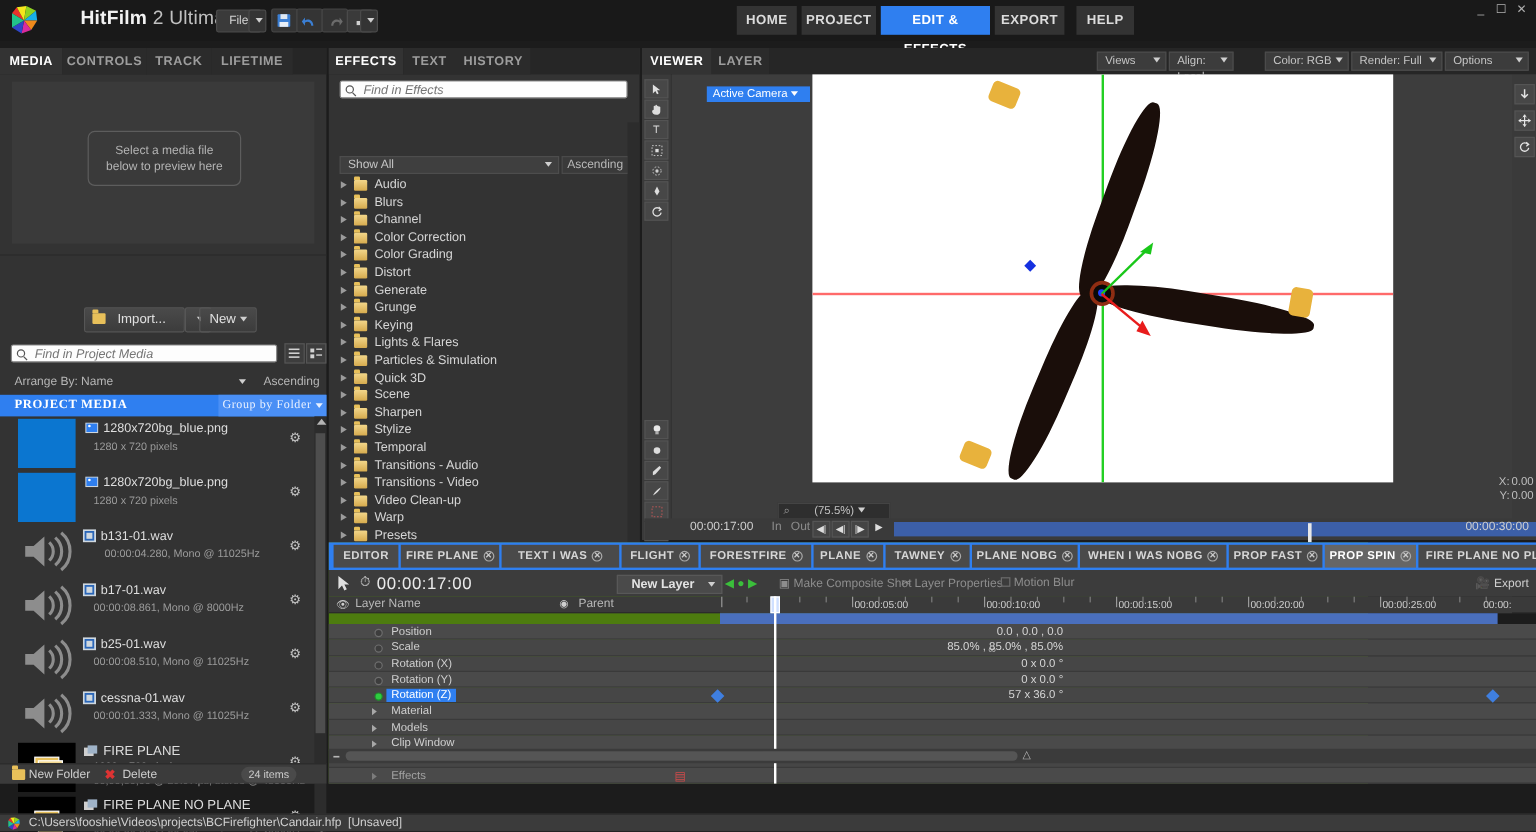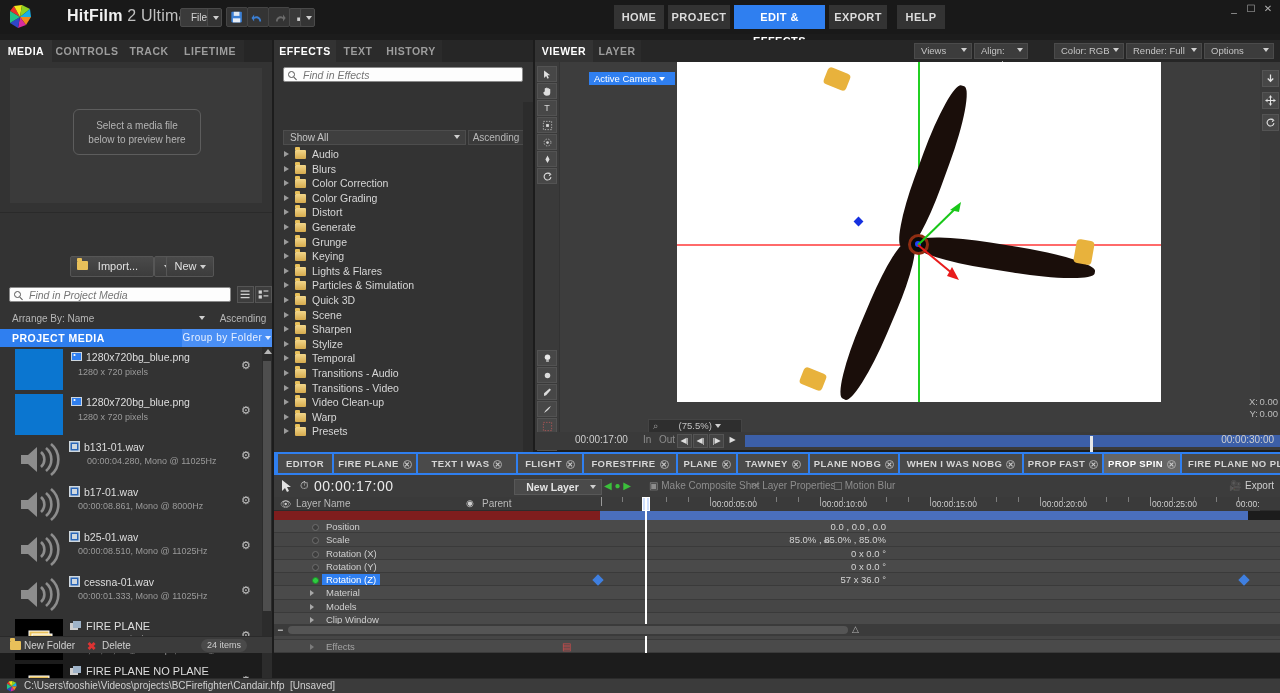--- a/index.html
+++ b/index.html
@@ -54,21 +54,21 @@
   .searchbar input{border:none;outline:none;background:transparent;width:100%;height:100%;
        padding-left:19px;font-size:10.5px;font-style:italic;color:#888;font-family:"Liberation Sans",sans-serif;}
   .mag{position:absolute;left:4px;top:3px;width:7px;height:7px;border:1.4px solid #555;border-radius:50%;}
   .mag:after{content:"";position:absolute;right:-3px;bottom:-2px;width:4px;height:1.4px;background:#555;transform:rotate(45deg);}
   #media-search{left:9px;top:247px;width:222px;height:15px;}
   .viewtoggle{position:absolute;top:246px;width:17px;height:17px;background:#3d3d3d;border:1px solid #555;}
   .arrange{position:absolute;left:8px;top:271px;width:200px;height:15px;color:#b6b6b6;font-size:10px;line-height:15px;padding-left:4px;}
   .arrange .caret{float:right;margin-top:5px;margin-right:3px;}
   .ascending{position:absolute;left:214px;top:271px;width:58px;height:15px;color:#b6b6b6;font-size:10px;line-height:15px;text-align:center;}
   .pm-head{position:absolute;left:0;top:289px;width:272px;height:18px;background:#2f7ff0;color:#fff;
-           font-size:10.5px;font-weight:bold;letter-spacing:.5px;line-height:18px;padding-left:12px;}
+           font-size:10.5px;font-weight:bold;letter-spacing:.5px;line-height:18px;padding-left:12px;font-family:Liberation Serif, serif;}
   .pm-group{position:absolute;right:0;top:0;width:90px;height:18px;background:#4a8ff5;color:#e8f0ff;
             font-size:10px;font-weight:normal;line-height:18px;text-align:center;}
   .medialist{position:absolute;left:0;top:307px;width:262px;height:349px;overflow:hidden;}
   .mrow{position:relative;height:45px;border-bottom:0px;}
   .mthumb{position:absolute;left:15px;top:2px;width:48px;height:41px;}
   .mname{position:absolute;left:70px;top:4px;font-size:10.5px;color:#dedede;}
   .mmeta{position:absolute;left:78px;font-size:9px;color:#9b9b9b;}
   .gearicon{position:absolute;right:10px;top:13px;width:11px;height:11px;color:#c0c0c0;font-size:11px;line-height:11px;}
   .scrollcol{position:absolute;right:0;top:307px;width:10px;height:349px;background:#2c2c2c;}
   .scrollthumb{position:absolute;left:1px;top:14px;width:8px;height:250px;background:#4e4e4e;}
@@ -118,21 +118,21 @@
          color:#c2c2c2;font-size:9.5px;line-height:12px;text-align:center;}
 
   .transport{position:absolute;left:537px;top:432px;width:743px;height:18px;background:#3a3a3a;}
   .tc{position:absolute;top:2px;font-size:10px;color:#cfcfcf;}
   .tbtn{position:absolute;top:2px;width:15px;height:14px;background:#444;border:1px solid #555;color:#ddd;
         font-size:8px;text-align:center;line-height:12px;}
   .scrubtrack{position:absolute;left:182px;top:3px;width:580px;height:12px;background:#3c5fa8;}
   .scrubhead{position:absolute;left:370px;top:1px;width:3px;height:16px;background:#e8e8e8;}
 
   
-  #timeline{left:274px;top:452px;width:866px;height:201px;background:#7f1d1d;}
+  #timeline{left:274px;top:452px;width:866px;height:201px;background:#4d7c0f;}
   .cliptabs{position:absolute;left:0;top:0;width:1006px;height:23px;background:#2f7ff0;}
   .ctab{position:absolute;top:2px;height:19px;background:#4a4a4a;color:#d6d6d6;font-size:9.5px;font-weight:bold;
         letter-spacing:.4px;line-height:19px;text-align:center;}
   .ctab.active{background:#666666;color:#ffffff;}
   .ctab .x{display:inline-block;width:9px;height:9px;border:1px solid #aaa;border-radius:50%;font-size:7px;
            line-height:7px;margin-left:4px;vertical-align:middle;color:#ccc;}
   .tl-head{position:absolute;left:0;top:23px;width:1006px;height:22px;background:#3c3c3c;}
   .tl-time{position:absolute;left:40px;top:3px;font-size:14px;color:#eaeaea;letter-spacing:.5px;}
   .newlayer{position:absolute;left:240px;top:4px;width:88px;height:16px;background:#4a4a4a;border:1px solid #585858;
             color:#e4e4e4;font-size:10.5px;font-weight:bold;line-height:14px;text-align:center;}
@@ -450,20 +450,25 @@
     <div class="fxlist">
       <div class="fxrow">
           <span class="fxtri"></span>
           <span class="fxfolder"></span>
           <span class="fxlabel">Audio</span>
         </div>
       <div class="fxrow">
           <span class="fxtri"></span>
           <span class="fxfolder"></span>
           <span class="fxlabel">Blurs</span>
+        </div>
+      <div class="fxrow">
+          <span class="fxtri"></span>
+          <span class="fxfolder"></span>
+          <span class="fxlabel">Channel</span>
         </div>
       <div class="fxrow">
           <span class="fxtri"></span>
           <span class="fxfolder"></span>
           <span class="fxlabel">Color Correction</span>
         </div>
       <div class="fxrow">
           <span class="fxtri"></span>
           <span class="fxfolder"></span>
           <span class="fxlabel">Color Grading</span>

